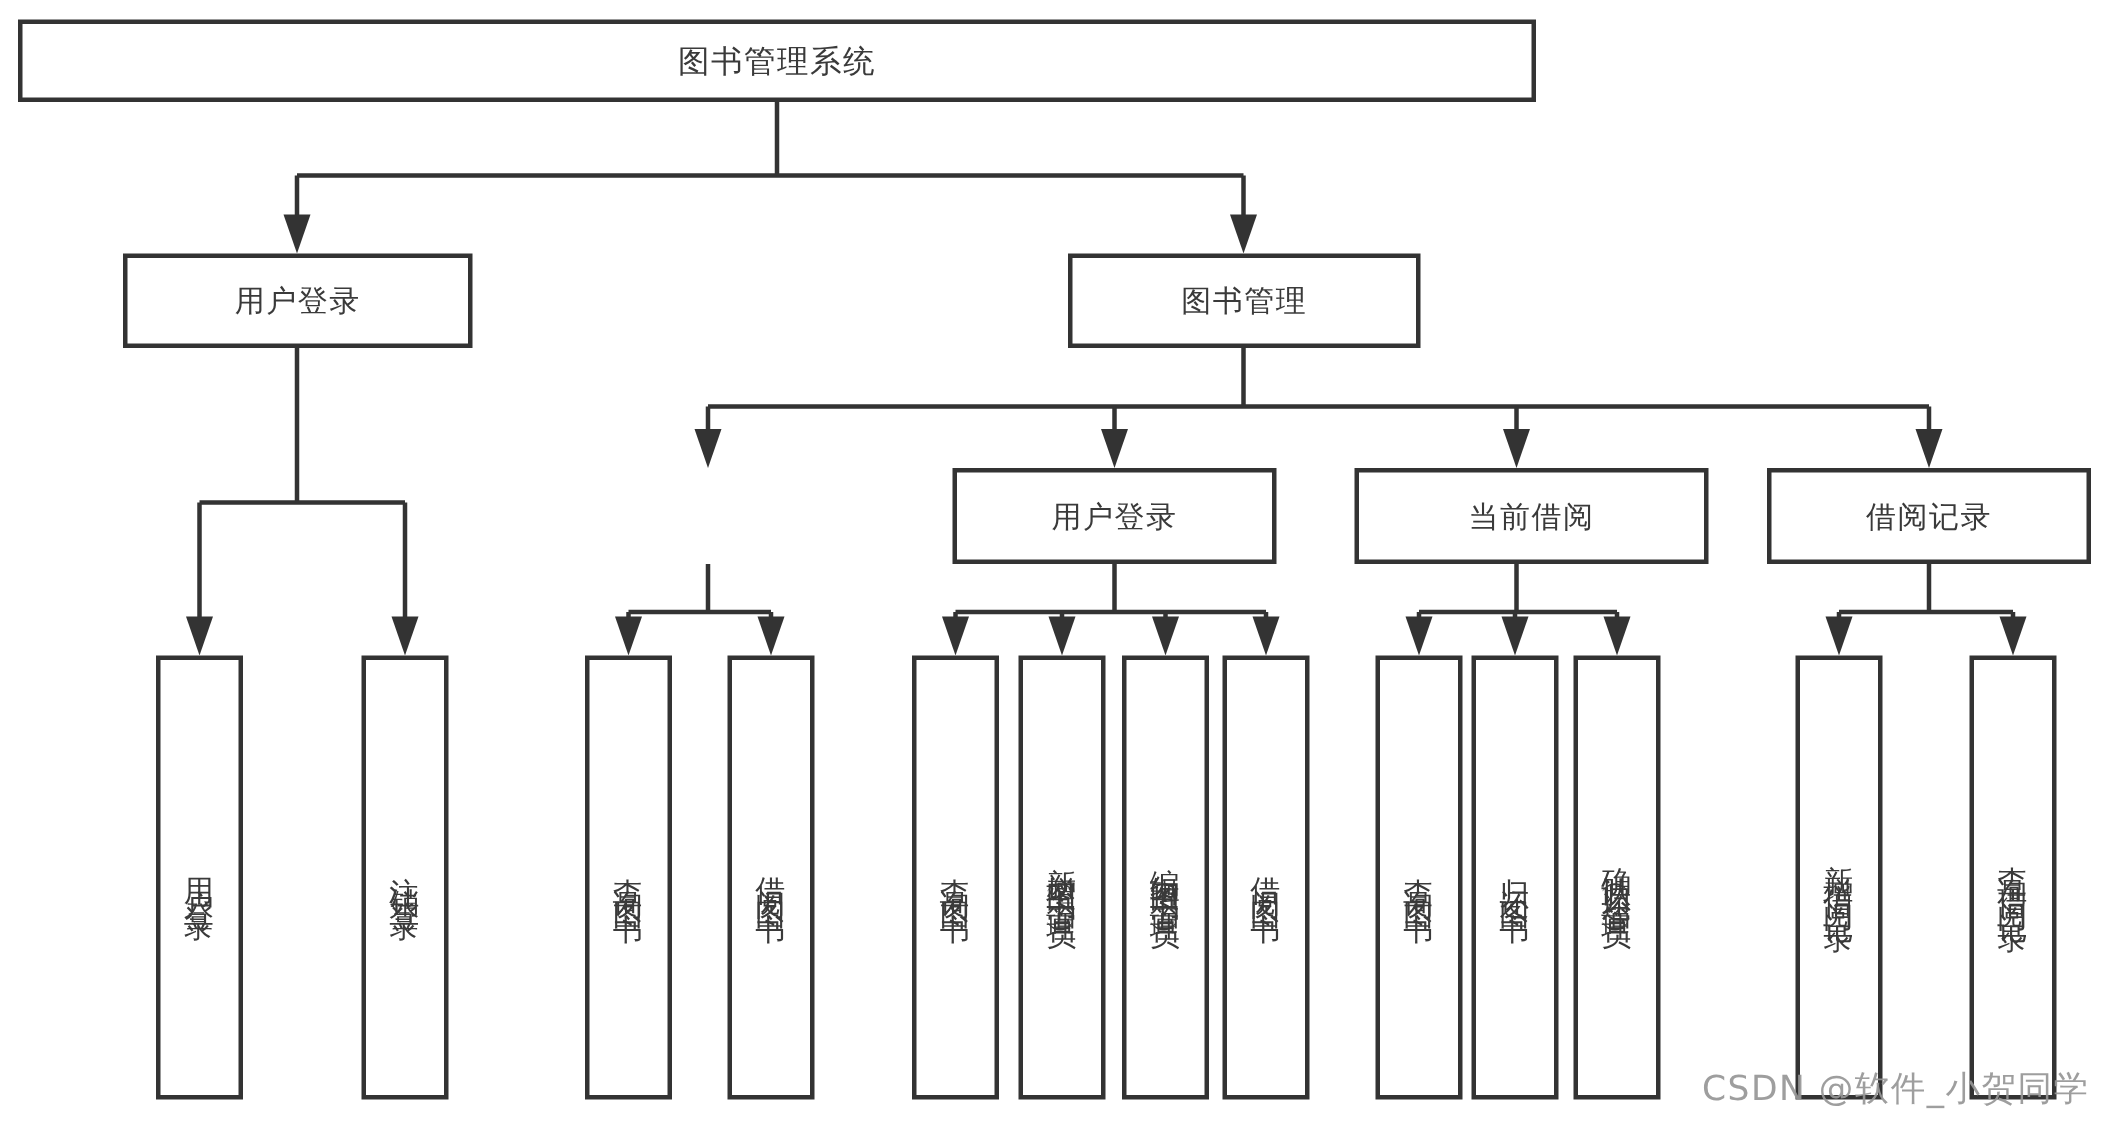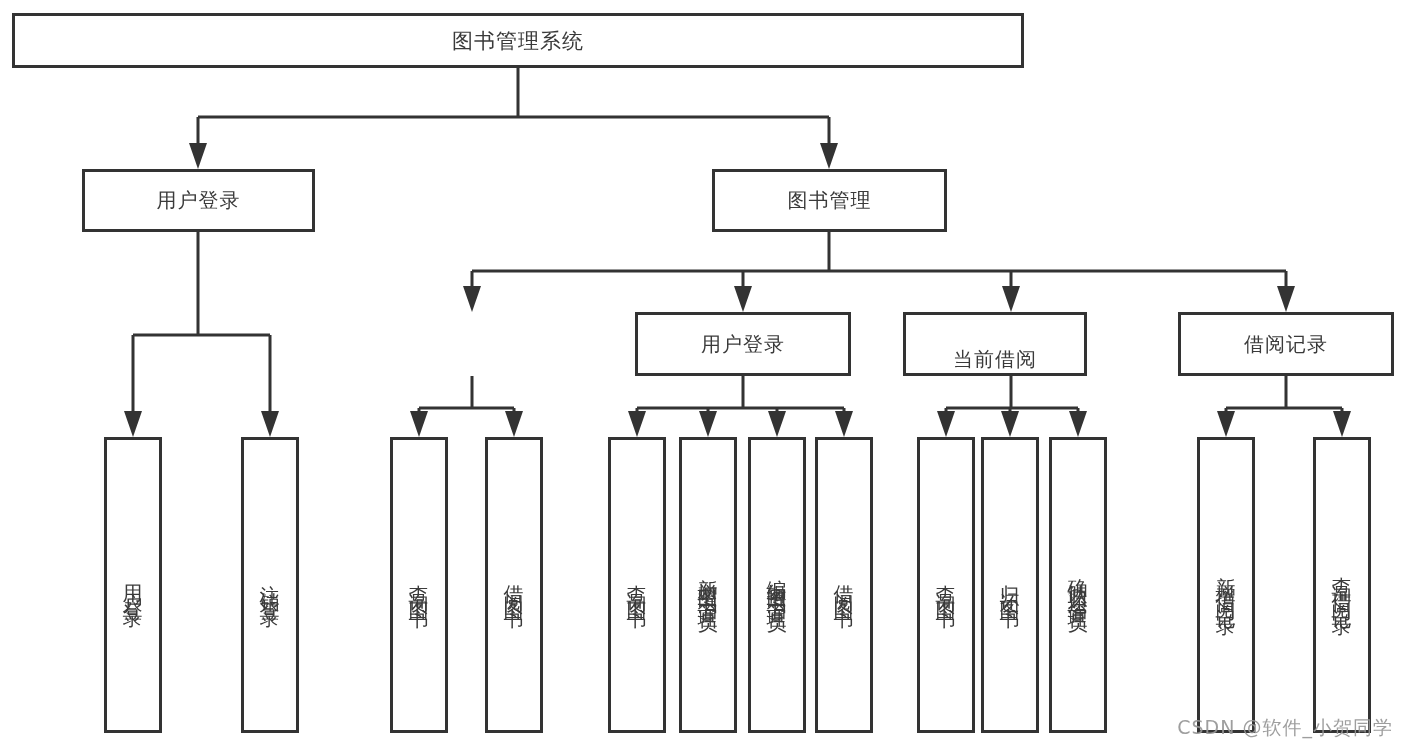--- a/index.html
+++ b/index.html
@@ -47,21 +47,21 @@
     font-size: 20px;
     line-height: 1;
   }
   .vbox .lbl.tight {
     letter-spacing: 5px;
   }
   .watermark {
     position: absolute;
     right: 12px;
     bottom: 6px;
-    font-size: 19px;
+    font-size: 23px;
     color: rgba(150, 150, 150, 0.92);
     letter-spacing: 1px;
     z-index: 3;
     white-space: nowrap;
     margin-left: 29px;
   }
 </style>
 </head>
 <body>
 
@@ -117,21 +117,21 @@
   <div class="box" style="left:82px; top:169px; width:233px; height:63px;">
     <span class="lbl">用户登录</span>
   </div>
   <div class="box" style="left:712px; top:169px; width:235px; height:63px;align-items:center;">
     <span class="lbl">图书管理</span>
   </div>
 
   <div class="box" style="left:635px; top:312px; width:216px; height:64px;">
     <span class="lbl">用户登录</span>
   </div>
-  <div class="box" style="left:903px; top:312px; width:184px; height:64px;align-items:flex-end;">
+  <div class="box" style="left:903px; top:312px; width:236px; height:64px;">
     <span class="lbl">当前借阅</span>
   </div>
   <div class="box" style="left:1178px; top:312px; width:216px; height:64px;">
     <span class="lbl">借阅记录</span>
   </div>
 
   <div class="box vbox" style="left:104px; top:437px; width:58px; height:296px;">
     <span class="lbl">用户登录</span>
   </div>
   <div class="box vbox" style="left:241px; top:437px; width:58px; height:296px;">

